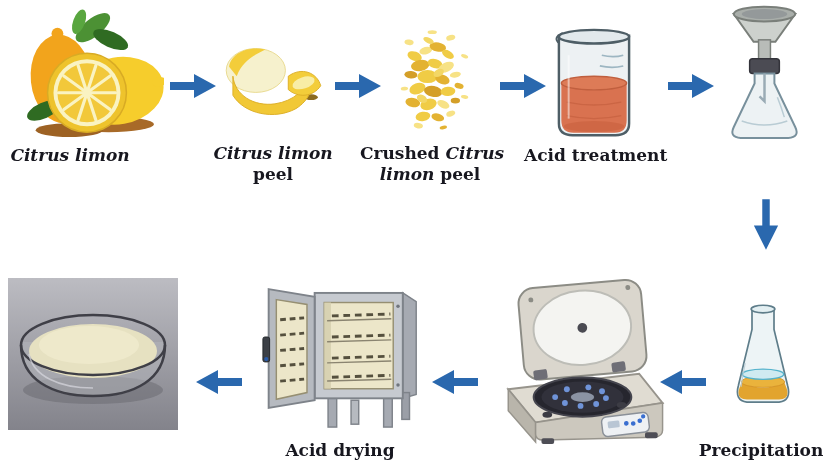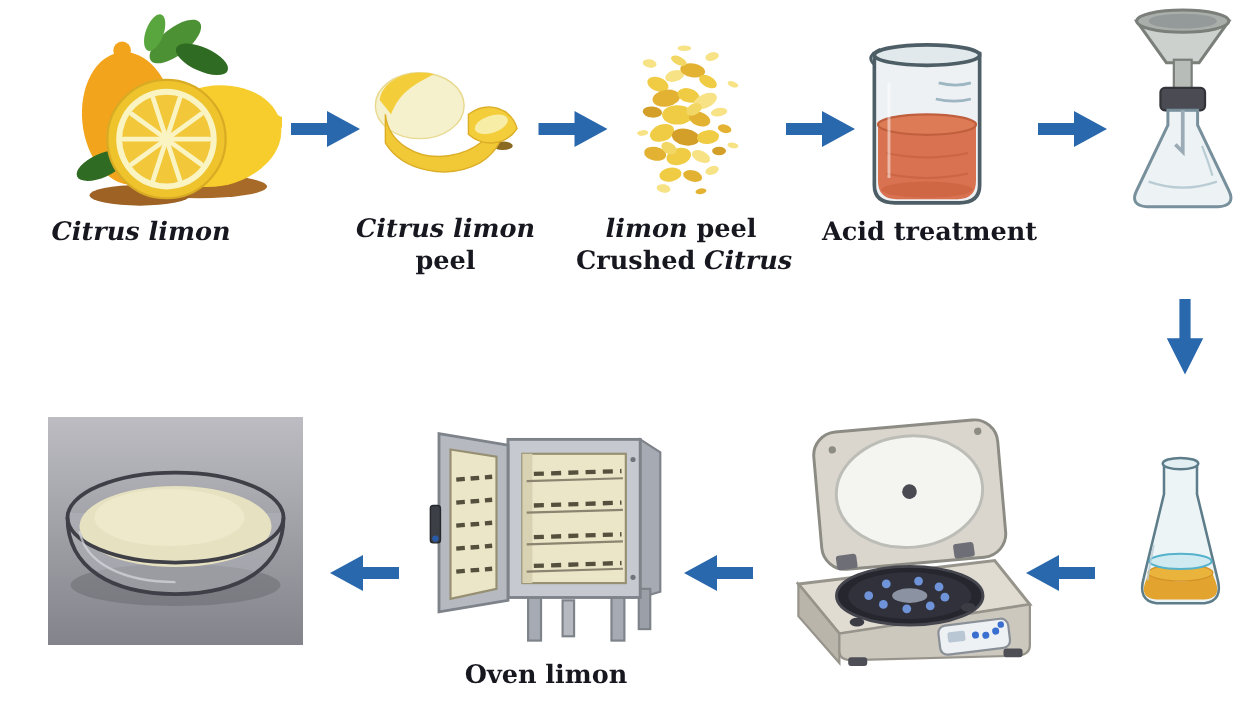--- a/index.html
+++ b/index.html
@@ -3,21 +3,21 @@
 <meta charset="utf-8">
 <style>
   * { margin:0; padding:0; box-sizing:border-box; }
   html,body { background:#fff; }
   .canvas {
     position:relative; width:835px; height:473px;
     background:var(--background,#fff);
     font-family:"DejaVu Serif", serif;
     overflow:hidden;
   }
-  .fig, .arrow, .step-label { position:absolute;margin-left:24px; }
+  .fig, .arrow, .step-label { position:absolute; }
   .fig svg, .arrow svg { width:100%; height:100%; display:block; }
   .step-label {
     font-weight:700; font-size:17px; line-height:1.24;
     color:var(--label-text,#17171f); text-align:center; white-space:nowrap;
   }
   .it { font-style:italic; }
   .arr { fill:var(--arrow-blue,#2a68ae); }
 </style>
 </head>
 <body>
@@ -117,22 +117,22 @@
       <ellipse cx="86" cy="86" rx="4" ry="2" fill="#f7e286" transform="rotate(10 86 86)"></ellipse>
       <ellipse cx="51" cy="16" rx="5" ry="2" fill="#f7e286"></ellipse>
       <ellipse cx="36" cy="117" rx="5" ry="3" fill="#f7e286" transform="rotate(10 36 117)"></ellipse>
       <ellipse cx="63" cy="119" rx="4" ry="2" fill="#e3b232" transform="rotate(-10 63 119)"></ellipse>
       <ellipse cx="47" cy="25" rx="6" ry="3" fill="#f3d765" transform="rotate(25 47 25)"></ellipse>
       <ellipse cx="58" cy="60" rx="6" ry="4" fill="#f3d765" transform="rotate(-30 58 60)"></ellipse>
       <ellipse cx="40" cy="88" rx="6" ry="4" fill="#f3d765" transform="rotate(30 40 88)"></ellipse>
     </svg>
   </div>
   <div class="step-label" style="left:360px;top:143px;width:140px">
+    <div><span>Crushed </span><span class="it">Citrus</span></div>
     <div><span class="it">limon</span><span> peel</span></div>
-    <div><span>Crushed </span><span class="it">Citrus</span></div>
   </div>
 
   <div class="arrow" style="left:498px;top:72px;width:50px;height:28px">
     <svg viewBox="0 0 50 28">
         <path class="arr" d="M2 10 L26 10 L26 2 L48 14 L26 26 L26 18 L2 18 Z"></path>
       </svg>
   </div>
 
   <div class="fig" style="left:547px;top:26px;width:94px;height:117px">
     <svg viewBox="0 0 96 120">
@@ -181,20 +181,23 @@
 
   <div class="fig" style="left:730px;top:300px;width:66px;height:118px">
     <svg viewBox="0 0 78 130">
       <path d="M26 6 L26 30 L10 96 Q5 114 20 116 L58 116 Q73 114 68 96 L52 30 L52 6 Z" fill="#edf4f6" stroke="#5e7d8a" stroke-width="2"></path>
       <path d="M14 92 L11 100 Q7 112 20 113 L58 113 Q71 112 67 100 L64 92 Q52 99 39 99 Q26 99 14 92 Z" fill="#e2a42e"></path>
       <ellipse cx="39" cy="92" rx="25.5" ry="6.5" fill="#eab33c" stroke="#d29226" stroke-width="1"></ellipse>
       <ellipse cx="39" cy="83" rx="24.5" ry="6" fill="#cfeaf1" stroke="#54b2cc" stroke-width="1.6"></ellipse>
       <ellipse cx="39" cy="6" rx="14" ry="4.5" fill="#e3eff2" stroke="#5e7d8a" stroke-width="2"></ellipse>
       <path d="M18 70 Q15 85 13 98" stroke="#b9ccd4" stroke-width="1.5" fill="none" opacity="0.8"></path>
     </svg>
+  </div>
+  <div class="step-label" style="left:696px;top:440px;width:130px">
+    <span>Precipitation</span>
   </div>
 
   <div class="arrow" style="left:658px;top:368px;width:50px;height:28px">
     <svg viewBox="0 0 50 28">
         <path class="arr" d="M48 10 L24 10 L24 2 L2 14 L24 26 L24 18 L48 18 Z"></path>
       </svg>
   </div>
 
   <div class="fig" style="left:496px;top:276px;width:172px;height:168px">
     <svg viewBox="0 0 175 172">
@@ -273,21 +276,21 @@
         <line x1="20" y1="50" x2="45" y2="48"></line>
         <line x1="20" y1="66" x2="45" y2="64"></line>
         <line x1="20" y1="82" x2="45" y2="80"></line>
         <line x1="20" y1="98" x2="45" y2="96"></line>
       </g>
       <rect x="2" y="52" width="7" height="26" rx="2" fill="#3c4046" stroke="#24282c" stroke-width="1"></rect>
       <circle cx="5.5" cy="75" r="2.2" fill="#2a5ba8"></circle>
     </svg>
   </div>
   <div class="step-label" style="left:274px;top:440px;width:132px">
-    <span>Oven limon</span>
+    <span>Acid drying</span>
   </div>
 
   <div class="arrow" style="left:194px;top:368px;width:50px;height:28px">
     <svg viewBox="0 0 50 28">
         <path class="arr" d="M48 10 L24 10 L24 2 L2 14 L24 26 L24 18 L48 18 Z"></path>
       </svg>
   </div>
 
   <div class="fig" style="left:8px;top:278px;width:170px;height:152px">
     <svg viewBox="0 0 170 152">

